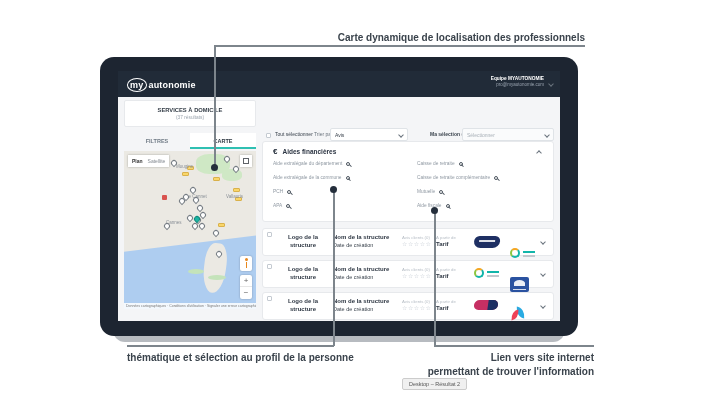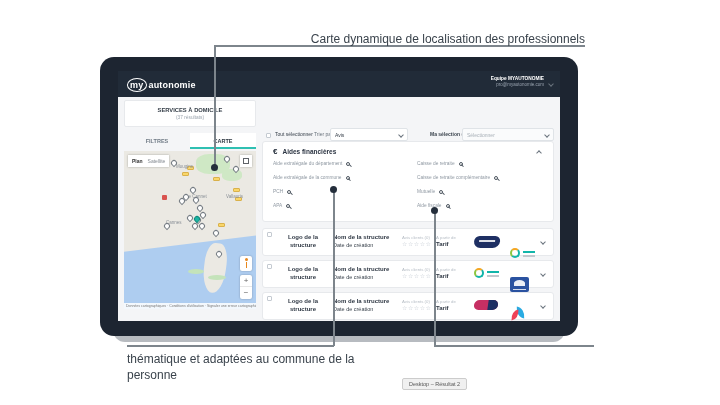--- a/index.html
+++ b/index.html
@@ -5,21 +5,21 @@
   html,body{margin:0;padding:0;background:#fff;}
   *{box-sizing:border-box;}
   .stage{position:relative;width:720px;height:405px;background:#fff;overflow:hidden;
          font-family:"Liberation Sans",sans-serif;color:#39424b;}
 
   
   .banner{position:absolute;left:34px;top:5px;width:652px;height:13px;background:#2fc0b2;
           color:#fff;font-size:7.5px;font-weight:bold;line-height:13px;padding-left:7px;}
 
   
-  .ann{position:absolute;font-size:12px;font-weight:normal;color:#3a434c;line-height:1.35;z-index:9;}
+  .ann{position:absolute;font-size:10px;font-weight:bold;color:#3a434c;line-height:1.35;z-index:9;}
   .ann-top{right:135px;top:31px;text-align:right;}
   .ann-bl{left:127px;top:351px;width:250px;text-align:left;}
   .ann-br{right:126px;top:351px;width:220px;text-align:right;}
   .badge-label{position:absolute;left:402px;top:378px;z-index:9;background:#f0f0f0;
                border:1px solid #cccccc;border-radius:2px;color:#555;font-size:5.5px;
                padding:2px 6px;}
 
   
   .cline{position:absolute;background:#7d858c;z-index:8;}
   .cdot{position:absolute;width:7px;height:7px;border-radius:50%;background:#242e3b;z-index:8;}
@@ -327,22 +327,26 @@
 
   <div class="ann ann-top">Carte dynamique de localisation des professionnels</div>
   <div class="cline" style="left:215px;top:45px;width:370px;height:1.5px;"></div>
   <div class="cline" style="left:214px;top:45px;width:1.5px;height:123px;"></div>
   <div class="cdot" style="left:211px;top:164px;"></div>
 
   <div class="cline" style="left:333px;top:190px;width:1.5px;height:156px;"></div>
   <div class="cdot" style="left:330px;top:186px;"></div>
   <div class="cline" style="left:127px;top:345px;width:207px;height:1.5px;"></div>
   <div class="ann ann-bl">
-    <div>thématique et adaptées au commune de la personne</div>
+    <div>thématique et sélection au profil de la personne</div>
   </div>
 
   <div class="cline" style="left:434px;top:211px;width:1.5px;height:135px;"></div>
   <div class="cdot" style="left:431px;top:207px;"></div>
   <div class="cline" style="left:434px;top:345px;width:160px;height:1.5px;"></div>
+  <div class="ann ann-br">
+    <div>Lien vers site internet</div>
+    <div>permettant de trouver l'information</div>
+  </div>
 
   <div class="badge-label">Desktop – Résultat 2</div>
 
 </div>
 
 </body></html>

